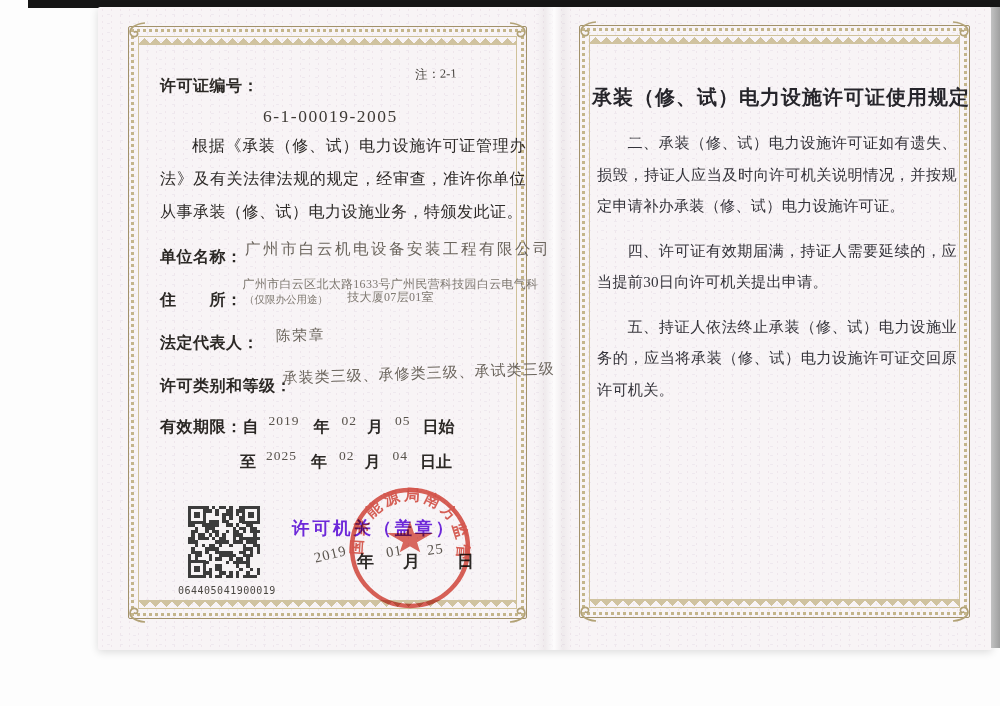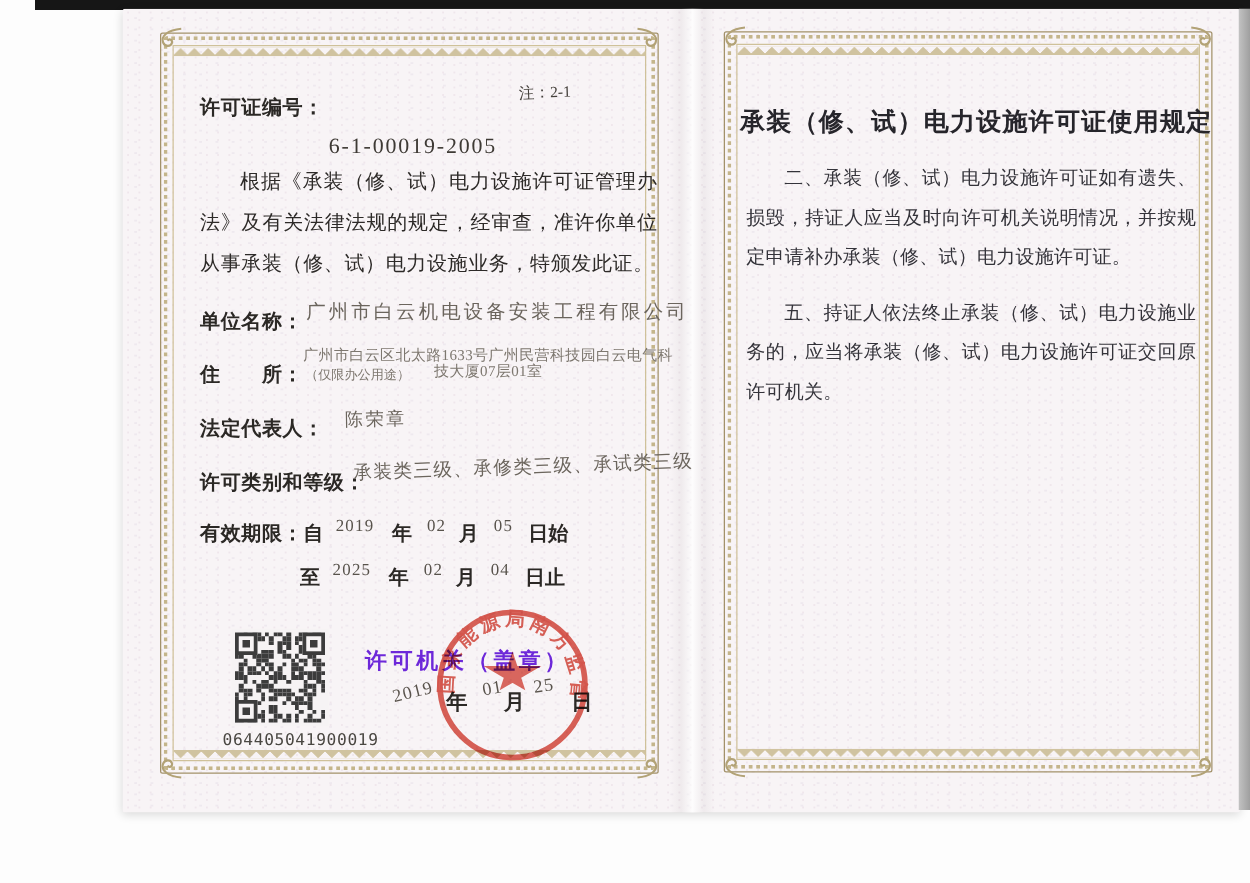--- a/index.html
+++ b/index.html
@@ -69,21 +69,21 @@
   .valid-row .unit { font-weight:bold; color:#2b2825; }
   .ml6{margin-left:6px;} .ml8{margin-left:8px;} .ml10{margin-left:10px;}
   
   .qr-wrap { left:185px; top:503px; width:78px; height:78px; background:#f6f3f4; padding:3px; }
   .qr { width:100%; height:100%; display:grid;
     grid-template-columns:repeat(21,1fr); grid-template-rows:repeat(21,1fr); }
   .qr div.on { background:#3c3c3c; }
   .finder { position:absolute; width:18px; height:18px; border:3px solid #3c3c3c; background:#f6f3f4; }
   .finder::after { content:""; position:absolute; inset:3px; background:#3c3c3c; }
   .qr-number { left:178px; top:585px; width:96px; font-family:"DejaVu Sans Mono","Liberation Mono",monospace;
-    font-size:13px; letter-spacing:.5px; color:#4a4742; white-space:nowrap; }
+    font-size:10px; letter-spacing:.5px; color:#4a4742; white-space:nowrap; }
   
   .authority { left:292px; top:516px; font-size:17.5px; font-weight:bold; letter-spacing:3px; color:#6d28d9; white-space:nowrap; }
   .date-part { font-size:17px; font-weight:bold; color:#2c2926; }
   .date-num { font-size:14.5px; color:#5a544d; letter-spacing:1px; }
   .stamp { left:340px; top:478px; width:140px; height:140px; mix-blend-mode:multiply; opacity:.9; }
   
   .r-title { left:592px; top:84px; width:366px; text-align:right; font-size:20px;
     font-weight:bold; letter-spacing:1px; color:#26252b; white-space:nowrap; }
   .rules { left:597px; top:127px; width:360px; }
   .rules p { font-size:15.2px; line-height:31.5px; text-align:justify; text-indent:2em;
@@ -634,14 +634,15 @@
         <path d="M22 3 C11 4 5.5 9 7.5 14 C9 17.5 13.5 17.5 14.5 14.5 C15.3 12 12.5 10.5 11 12.5" fill="none" stroke="#b2a276" stroke-width="1.7"></path>
       </svg></span>
   <span class="corner corner-br"><svg viewBox="0 0 24 24">
         <path d="M22 3 C11 4 5.5 9 7.5 14 C9 17.5 13.5 17.5 14.5 14.5 C15.3 12 12.5 10.5 11 12.5" fill="none" stroke="#b2a276" stroke-width="1.7"></path>
       </svg></span>
 </div>
 
 <h1 class="abs r-title">承装（修、试）电力设施许可证使用规定</h1>
 <div class="abs rules">
   <p>二、承装（修、试）电力设施许可证如有遗失、损毁，持证人应当及时向许可机关说明情况，并按规定申请补办承装（修、试）电力设施许可证。</p>
+  <p>四、许可证有效期届满，持证人需要延续的，应当提前30日向许可机关提出申请。</p>
   <p>五、持证人依法终止承装（修、试）电力设施业务的，应当将承装（修、试）电力设施许可证交回原许可机关。</p>
 </div>
 
 </body></html>

